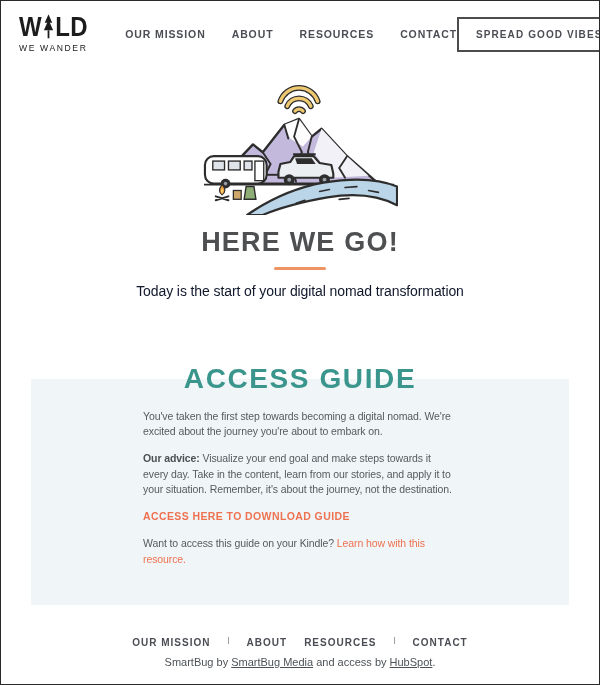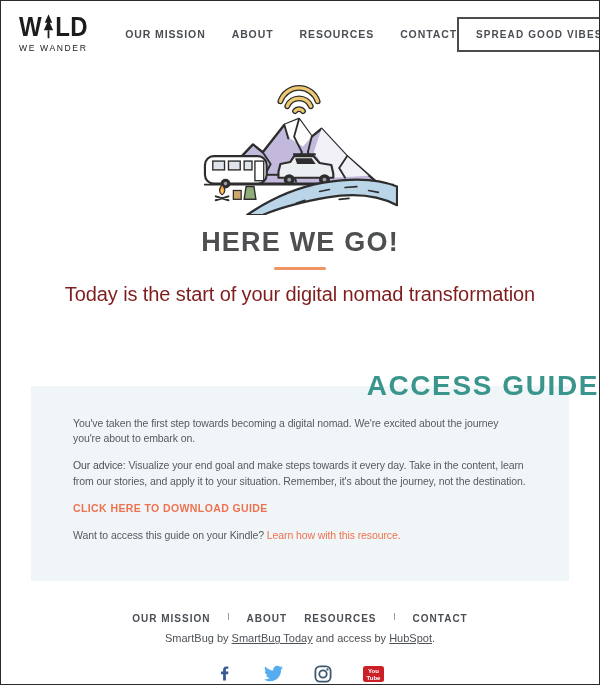--- a/index.html
+++ b/index.html
@@ -31,35 +31,35 @@
     font-family: "Liberation Sans", sans-serif;
     font-size: 10px; font-weight: bold; letter-spacing: 1.1px;
     padding: 10px 17px; cursor: pointer; white-space: nowrap;
   }
 
   
   .hero { text-align: center; }
   .hero-illo { margin-top: 5px; }
   .hero-title { margin: 8px 0 0; font-size: 27px; font-weight: bold; letter-spacing: 1.2px; color: #4d4f51; }
   .hero-divider { width: 52px; height: 3px; background: #ef9463; margin: 9px auto 0; border-radius: 2px; }
-  .hero-subtitle { margin-top: 13px; font-size: 20px; color: #7f1d1d; letter-spacing: -0.1px; }
+  .hero-subtitle { margin-top: 13px; font-size: 14px; color: #0f172a; letter-spacing: -0.1px; }
 
   
   .guide { margin-top: 64px; }
   .guide-heading {
-    text-align: right; font-size: 28px; font-weight: bold; letter-spacing: 1.6px;
+    text-align: center; font-size: 28px; font-weight: bold; letter-spacing: 1.6px;
     color: #3a968c; margin: 0 0 -16px; position: relative; z-index: 1;
   }
   .guide-box {
     margin: 0 30px; background: #f0f5f8;
-    padding: 30px 42px 26px;
+    padding: 30px 112px 26px;
     color: #565b60; font-size: 10.5px; line-height: 1.45; letter-spacing: -0.1px;
   }
   .guide-box p { margin: 0 0 12px; }
-  .advice-label { font-weight: normal; color: #4b5055; text-align: center; }
+  .advice-label { font-weight: bold; color: #4b5055; text-align: center; }
   .download-link {
     display: block; color: #ee7250; font-weight: bold; font-size: 10.5px;
     letter-spacing: 0.4px; text-decoration: none; margin: 0 0 12px; cursor: pointer;
   }
   .kindle-line { margin: 0; }
   .kindle-link { color: #ee7250; text-decoration: none; cursor: pointer; margin-top: 31px; }
 
   
   .footer { margin-top: 32px; text-align: center; }
   .footer-nav { display: flex; justify-content: center; align-items: center; gap: 17px; }
@@ -174,35 +174,35 @@
     <h1 class="hero-title">HERE WE GO!</h1>
     <div class="hero-divider"></div>
     <div class="hero-subtitle">Today is the start of your digital nomad transformation</div>
   </div>
 
   <div class="guide">
     <h2 class="guide-heading">ACCESS GUIDE</h2>
     <div class="guide-box">
       <p>You've taken the first step towards becoming a digital nomad. We're excited about the journey you're about to embark on.</p>
       <p><span class="advice-label">Our advice:</span><span> Visualize your end goal and make steps towards it every day. Take in the content, learn from our stories, and apply it to your situation. Remember, it's about the journey, not the destination.</span></p>
-      <a class="download-link">CLICK HERE TO DOWNLOAD GUIDE</a>
+      <a class="download-link">ACCESS HERE TO DOWNLOAD GUIDE</a>
       <p class="kindle-line"><span>Want to access this guide on your Kindle? </span><a class="kindle-link">Learn how with this resource.</a></p>
     </div>
   </div>
 
   <div class="footer">
     <div class="footer-nav">
       <span class="footer-nav-item">OUR MISSION</span>
       <span class="footer-sep">|</span>
       <span class="footer-nav-item">ABOUT</span>
       <span class="footer-nav-item">RESOURCES</span>
       <span class="footer-sep">|</span>
       <span class="footer-nav-item">CONTACT</span>
     </div>
-    <div class="credits"><span>SmartBug by </span><a>SmartBug Today</a><span> and access by </span><a>HubSpot</a><span>.</span></div>
+    <div class="credits"><span>SmartBug by </span><a>SmartBug Media</a><span> and access by </span><a>HubSpot</a><span>.</span></div>
     <div class="social-row">
       <span class="social-icon">
         <svg width="17" height="17" viewBox="0 0 24 24">
           <path fill="#3b5998" d="M17.525 9H14V7c0-1.032.084-1.682 1.563-1.682h1.868v-3.18C16.522 2.044 15.608 2 14.693 2 11.98 2 10 3.657 10 6.699V9H7v4h3v9h4v-9h3.066l.459-4z"></path>
         </svg>
       </span>
       <span class="social-icon">
         <svg width="19" height="19" viewBox="0 0 24 24">
           <path fill="#55acee" d="M23.954 4.569c-.885.392-1.83.656-2.825.775 1.014-.611 1.794-1.574 2.163-2.723-.951.555-2.005.959-3.127 1.184-.896-.959-2.173-1.559-3.591-1.559-2.717 0-4.92 2.203-4.92 4.917 0 .39.045.765.127 1.124C7.691 8.094 4.066 6.13 1.64 3.161c-.427.722-.666 1.561-.666 2.475 0 1.71.87 3.213 2.188 4.096-.807-.026-1.566-.248-2.228-.616v.061c0 2.385 1.693 4.374 3.946 4.827-.413.111-.849.171-1.296.171-.314 0-.615-.03-.916-.086.631 1.953 2.445 3.377 4.604 3.417-1.68 1.319-3.809 2.105-6.102 2.105-.39 0-.779-.023-1.17-.067 2.189 1.394 4.768 2.209 7.557 2.209 9.054 0 13.999-7.496 13.999-13.986 0-.209 0-.42-.015-.63.961-.689 1.8-1.56 2.46-2.548l-.047-.02z"></path>
         </svg>

